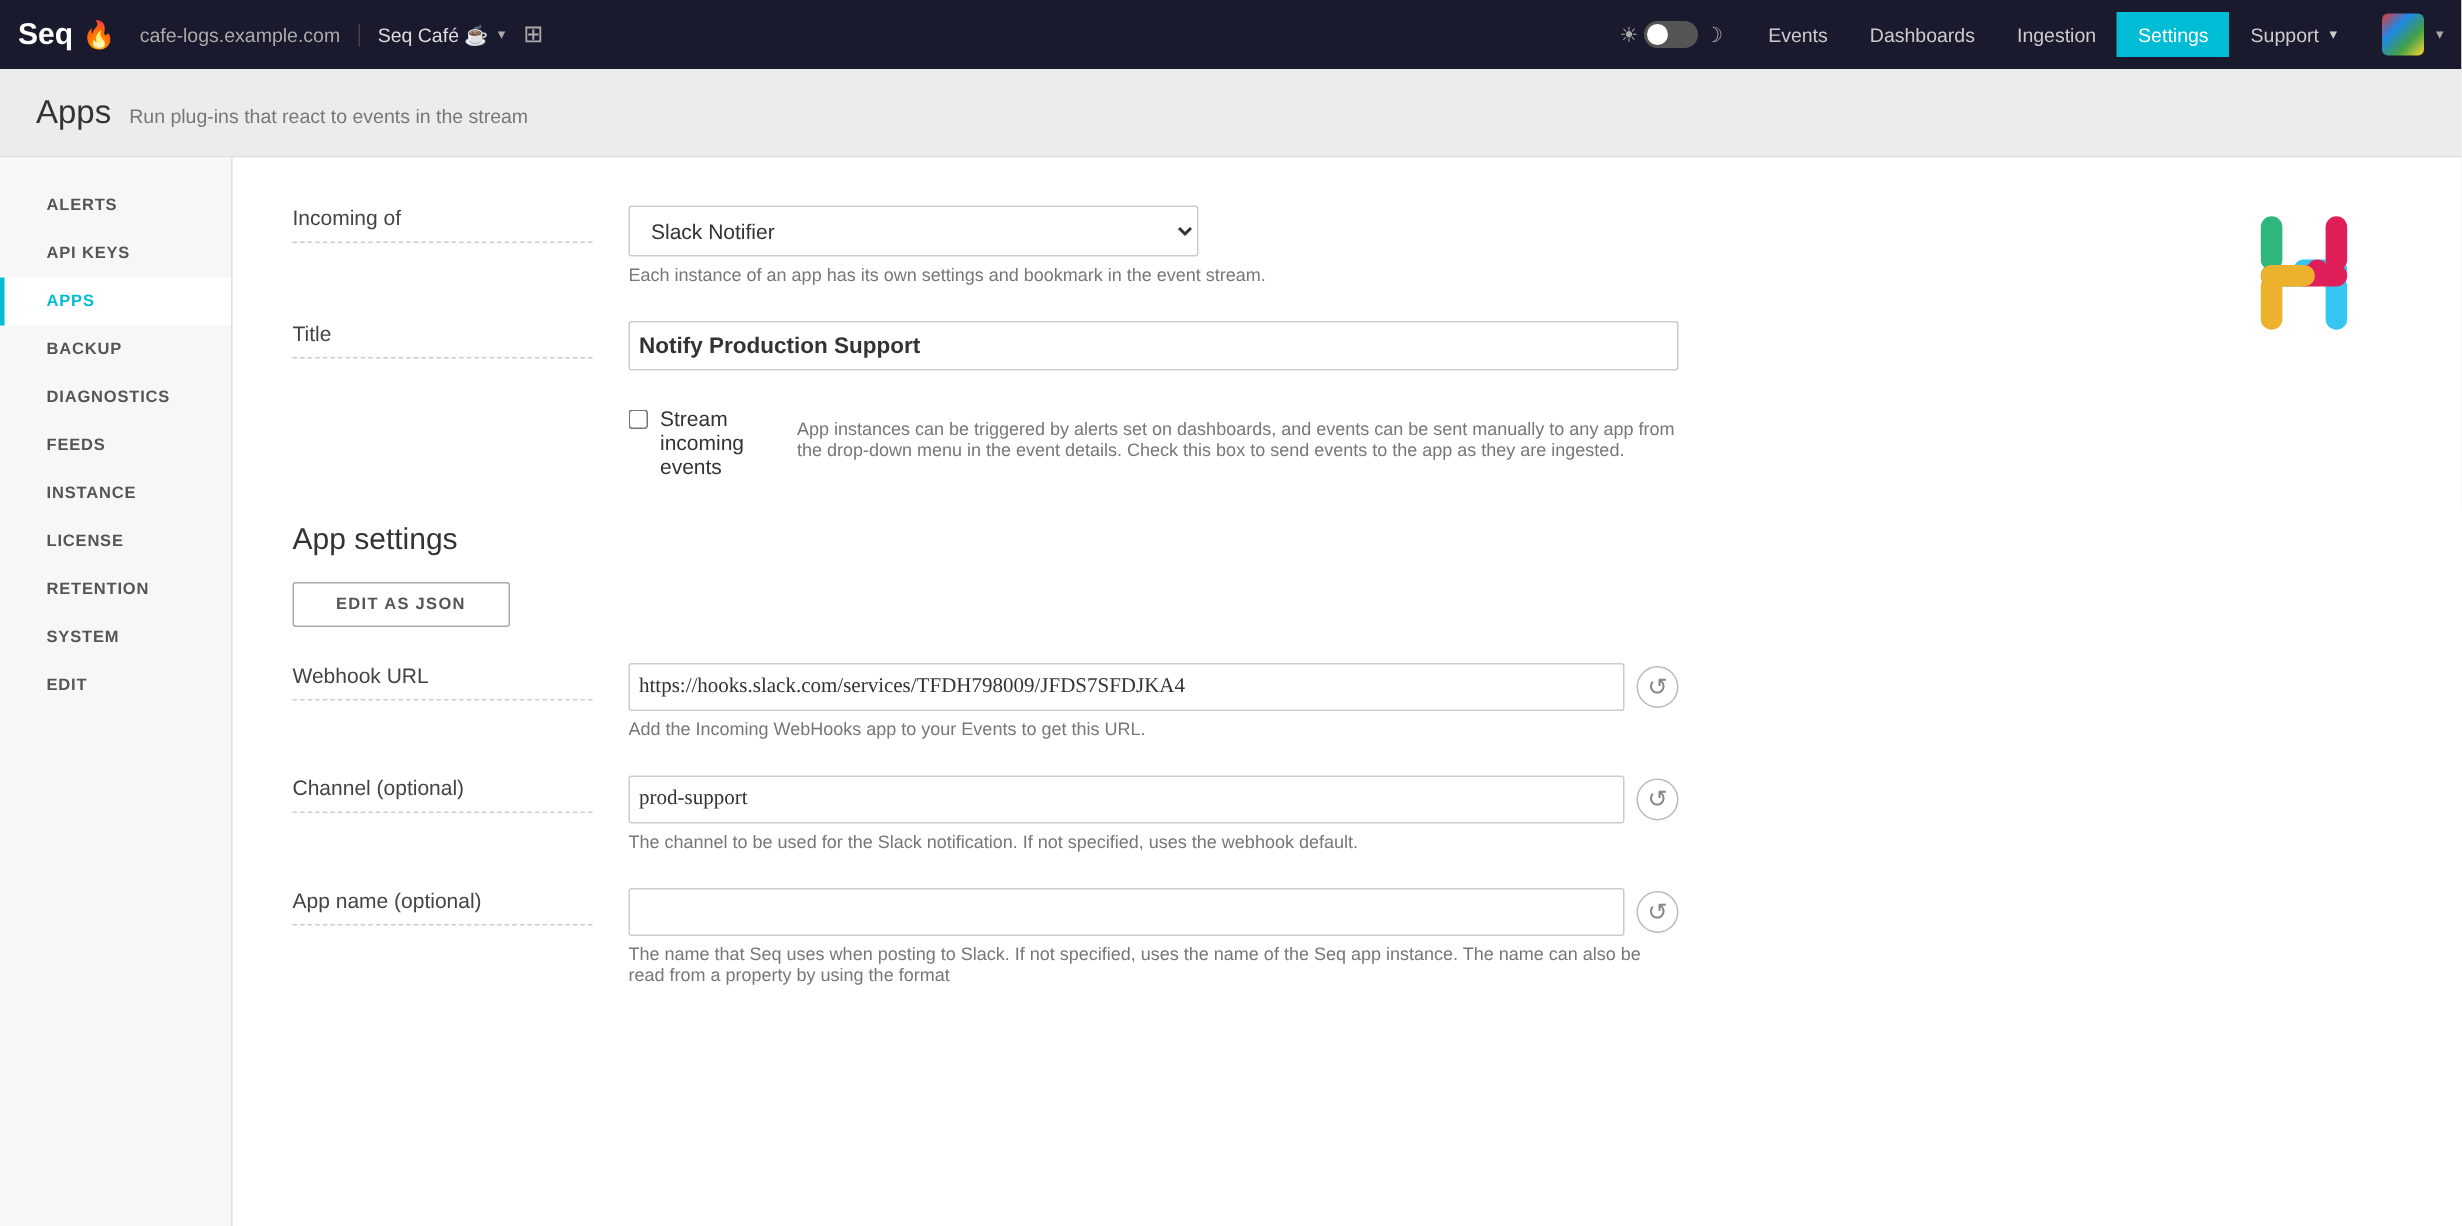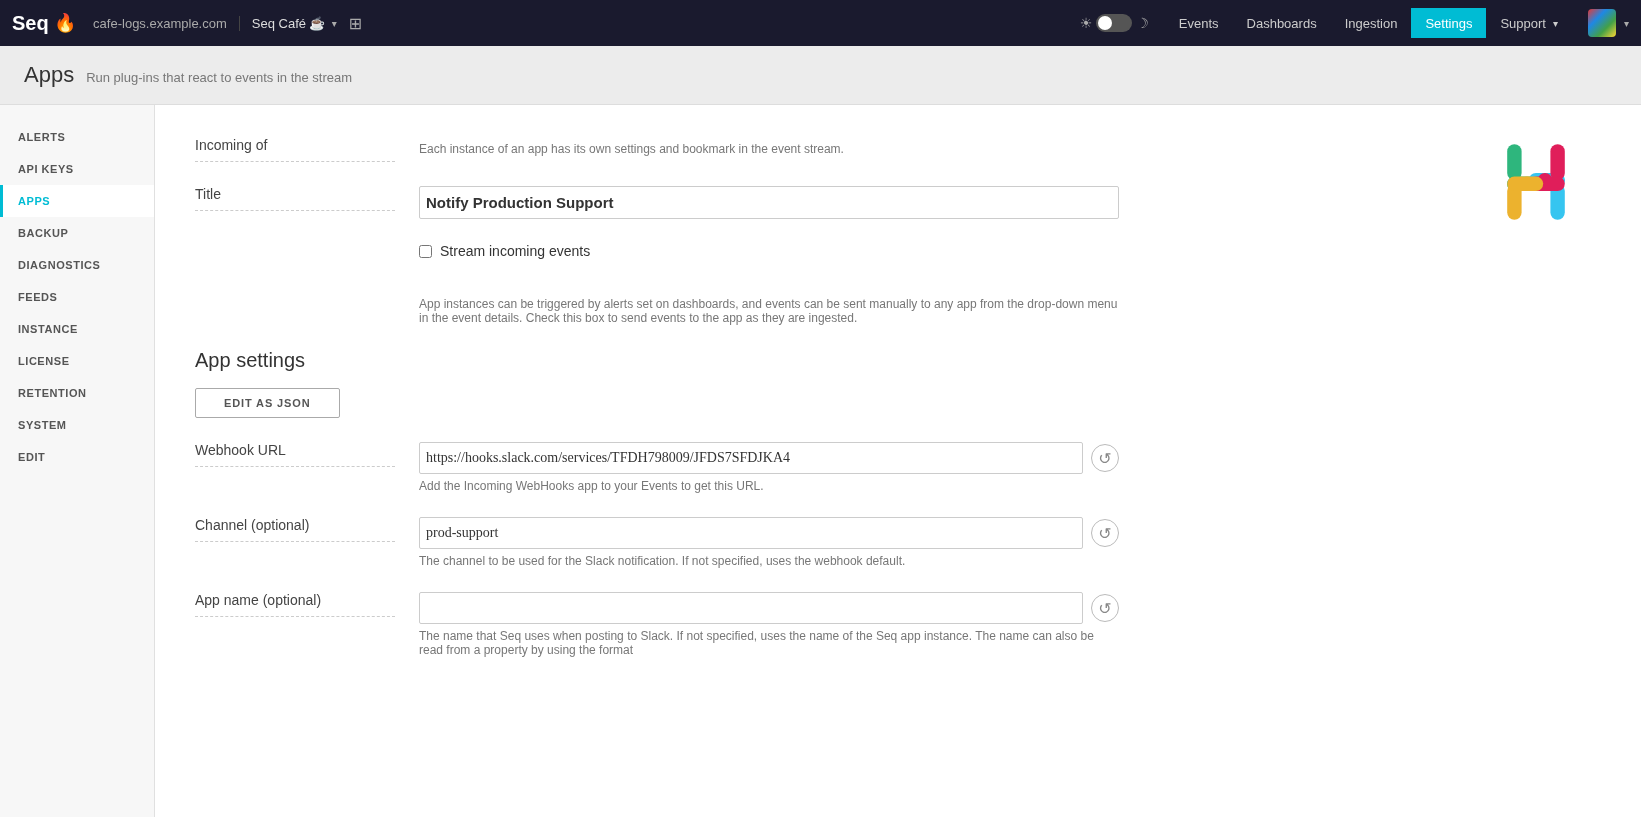--- a/index.html
+++ b/index.html
@@ -130,21 +130,21 @@
     
     .sidebar {
       width: 155px;
       background: #f7f7f7;
       border-right: 1px solid #e0e0e0;
       padding-top: 16px;
       flex-shrink: 0;
     }
     .sidebar-item {
       display: block;
-      padding: 10px 15px;
+      padding: 10px 28px;
       font-size: 11px;
       font-weight: 600;
       color: #555;
       letter-spacing: 0.05em;
       cursor: pointer;
       text-decoration: none;
       border-left: 3px solid transparent;
     }
     .sidebar-item.active {
       color: #00bcd4;
@@ -375,34 +375,37 @@
 
         <rect x="18" y="44" width="40" height="16" rx="8" fill="#ECB22E"></rect>
       </svg>
     </div>
 
     <div class="form-row">
       <div class="label-wrapper">
         <span class="label-text">Incoming of</span>
       </div>
       <div class="form-field">
+        <select class="instance-select">
+          <option>Slack Notifier</option>
+        </select>
         <div class="form-hint">Each instance of an app has its own settings and bookmark in the event stream.</div>
       </div>
     </div>
 
     <div class="form-row">
       <div class="label-wrapper">
         <span class="label-text">Title</span>
       </div>
       <div class="form-field">
         <input class="form-input title-input" type="text" value="Notify Production Support" style="">
       </div>
     </div>
 
-    <div class="form-row" style="margin-left:224px; flex-direction:column; max-width:700px;">
+    <div class="form-row" style="margin-left:224px; flex-direction:row; max-width:700px;">
       <div class="checkbox-row">
         <input type="checkbox" id="stream-cb" style="">
         <label class="checkbox-label" for="stream-cb">Stream incoming events</label>
       </div>
       <div class="form-hint" style="margin-top:8px;">App instances can be triggered by alerts set on dashboards, and events can be sent manually to any app from the drop-down menu in the event details. Check this box to send events to the app as they are ingested.</div>
     </div>
 
     <div class="app-settings-section">
       <h2 class="section-title">App settings</h2>
       <div style="margin-bottom:24px;">

